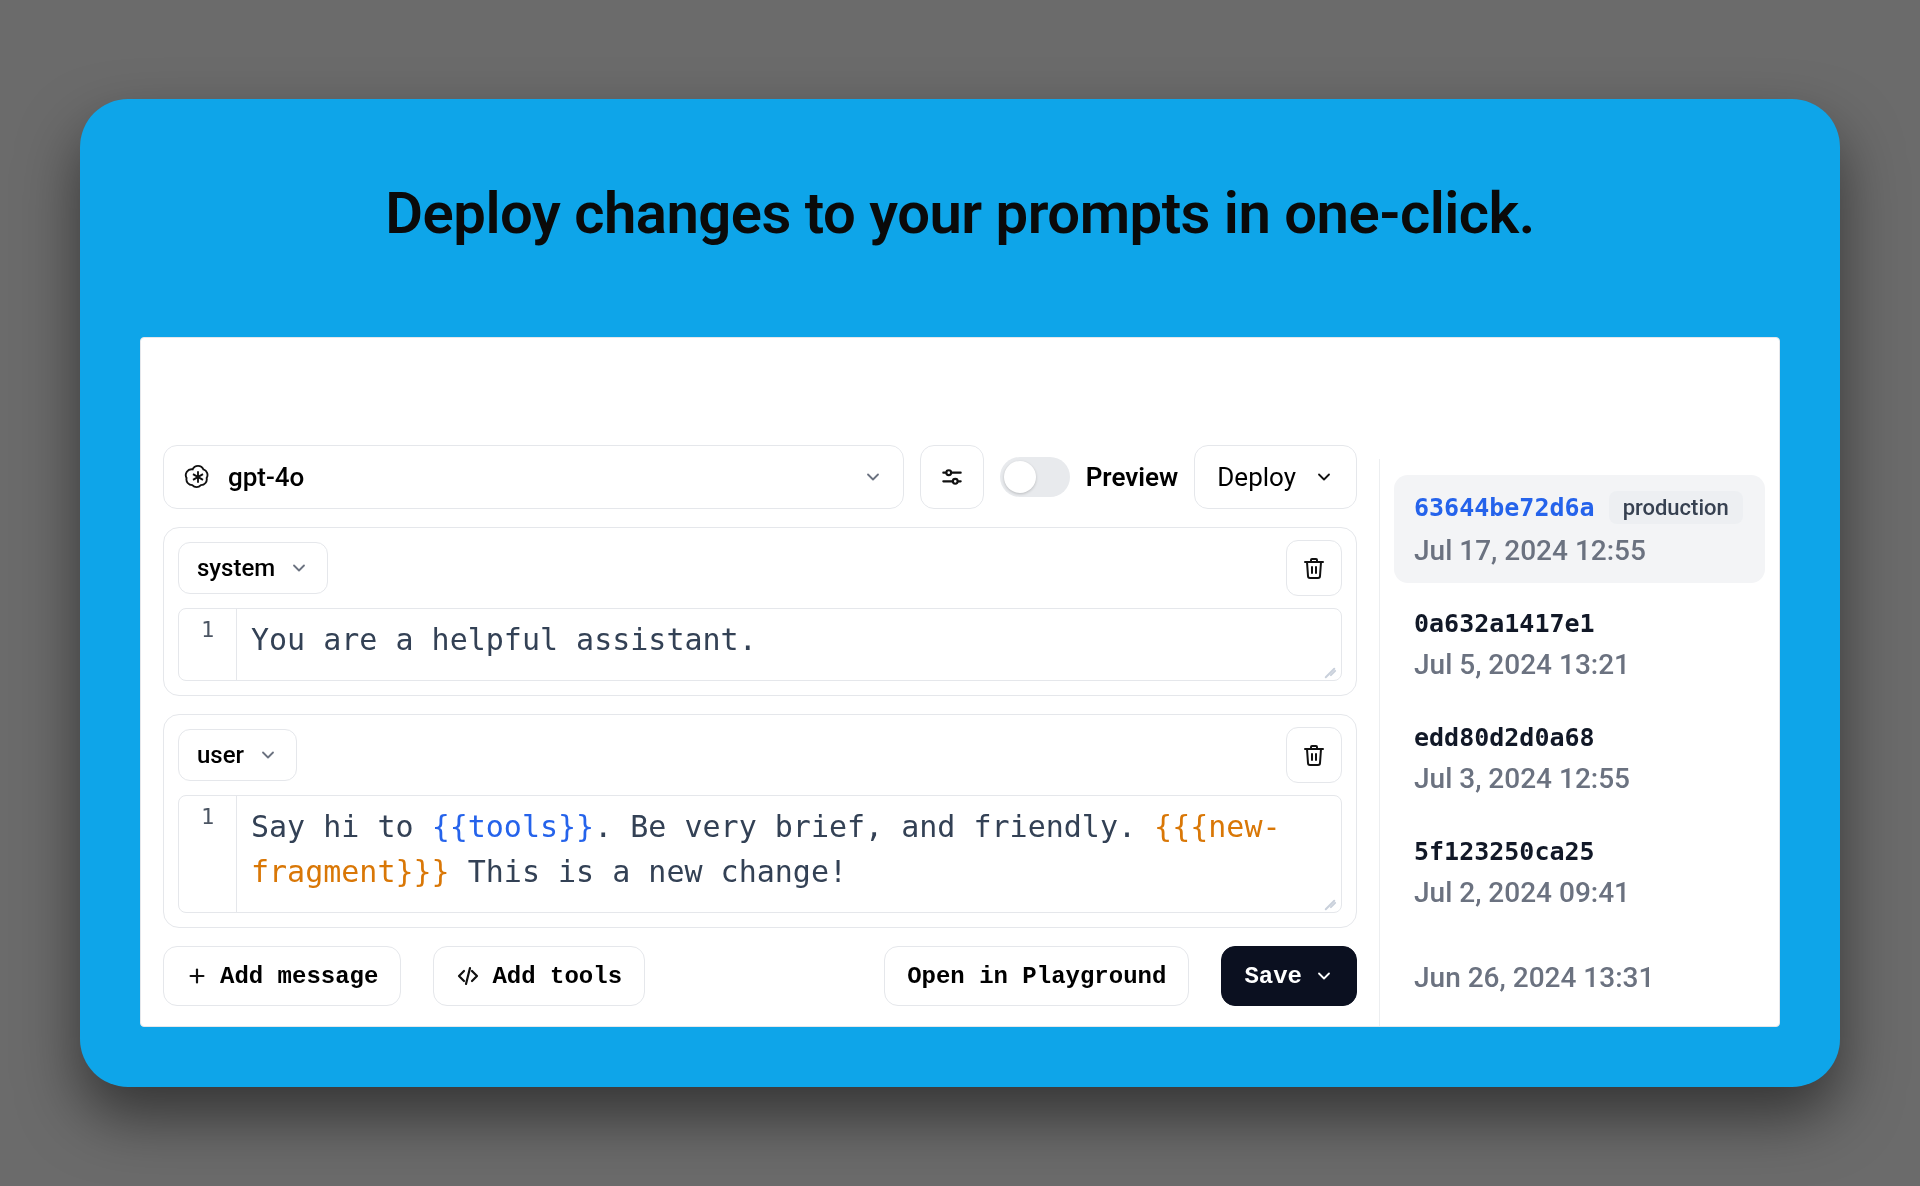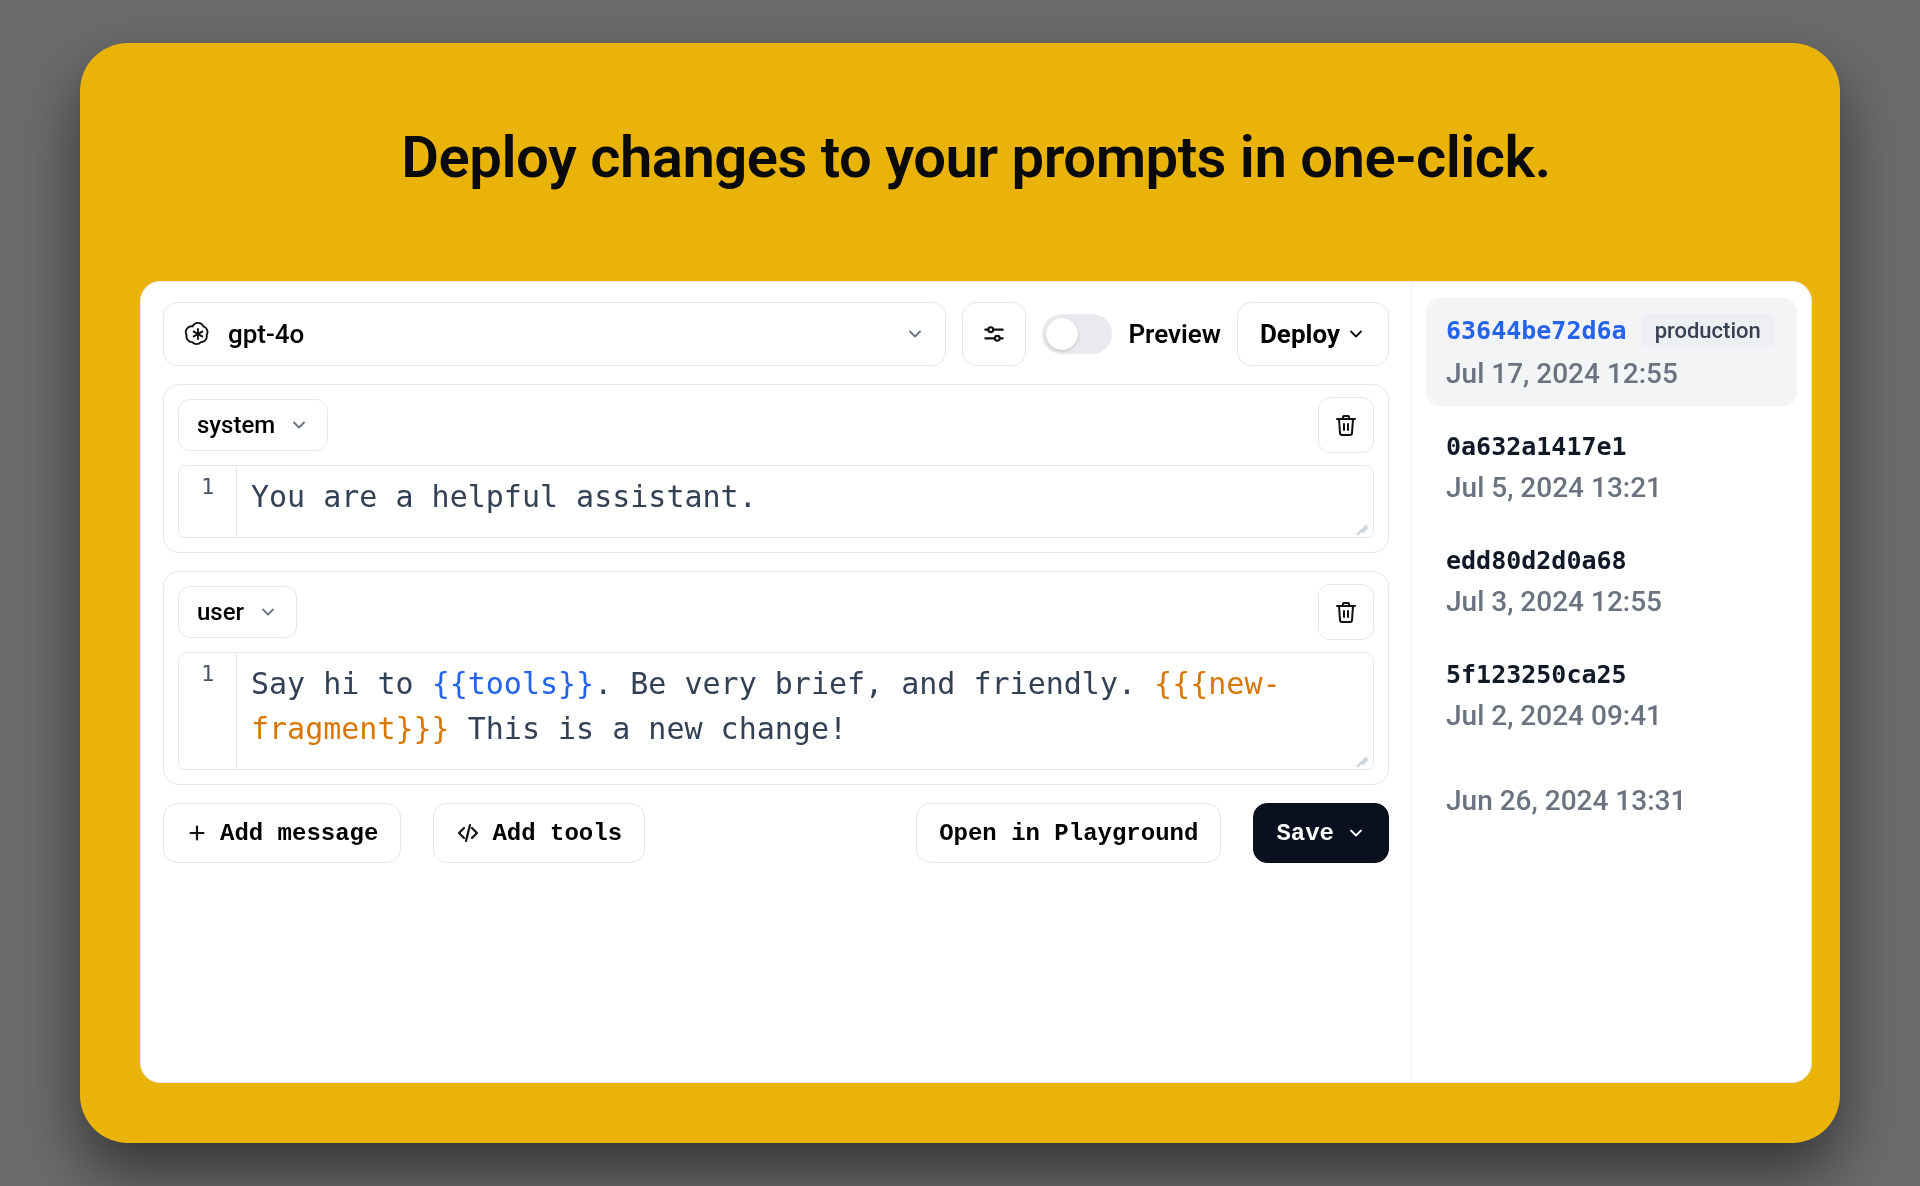--- a/index.html
+++ b/index.html
@@ -7,44 +7,45 @@
     font-family: -apple-system, BlinkMacSystemFont, "Segoe UI", Roboto, Helvetica, Arial, sans-serif;
     background: #6b6b6b;
     width: 1920px;
     height: 1186px;
     display: flex;
     align-items: center;
     justify-content: center;
     padding: 40px;
   }
   .card {
-    background: #eab308;
+    background: #0ea5e9;
     border-radius: 48px;
     width: 1760px;
-    height: 1100px;
+    height: 988px;
     box-shadow: 0 30px 60px rgba(0,0,0,0.5);
-    padding: 80px 28px 60px 60px;
+    padding: 80px 60px 60px 60px;
     display: flex;
     flex-direction: column;
   }
   .headline {
     font-size: 58px;
     font-weight: 600;
     text-align: center;
     color: #0a0a0a;
     margin-bottom: 90px;
     letter-spacing: -0.5px;
   }
   .panel {
     border: 1.5px solid #e5e7eb;
-    border-radius: 20px;
+    border-radius: 4px;
     display: flex;
     flex: 1;
     overflow: hidden;
     background: #ffffff;
+    align-items: flex-end;
   }
   .left {
     flex: 1;
     padding: 20px 22px;
     display: flex;
     flex-direction: column;
     gap: 18px;
   }
   .right {
     width: 400px;
@@ -106,22 +107,22 @@
   }
   .preview-label {
     font-size: 26px;
     font-weight: 600;
   }
   .deploy-btn {
     height: 64px;
     border: 1.5px solid #e5e7eb;
     border-radius: 14px;
     padding: 0 22px;
-    display: flex; align-items: center; gap: 6px;
-    font-size: 26px; font-weight: 700;
+    display: flex; align-items: center; gap: 18px;
+    font-size: 26px; font-weight: 400;
     cursor: pointer;
     background: #fff;
   }
 
   
   .msg-block {
     border: 1.5px solid #e5e7eb;
     border-radius: 16px;
     background: #fff;
     display: flex;

